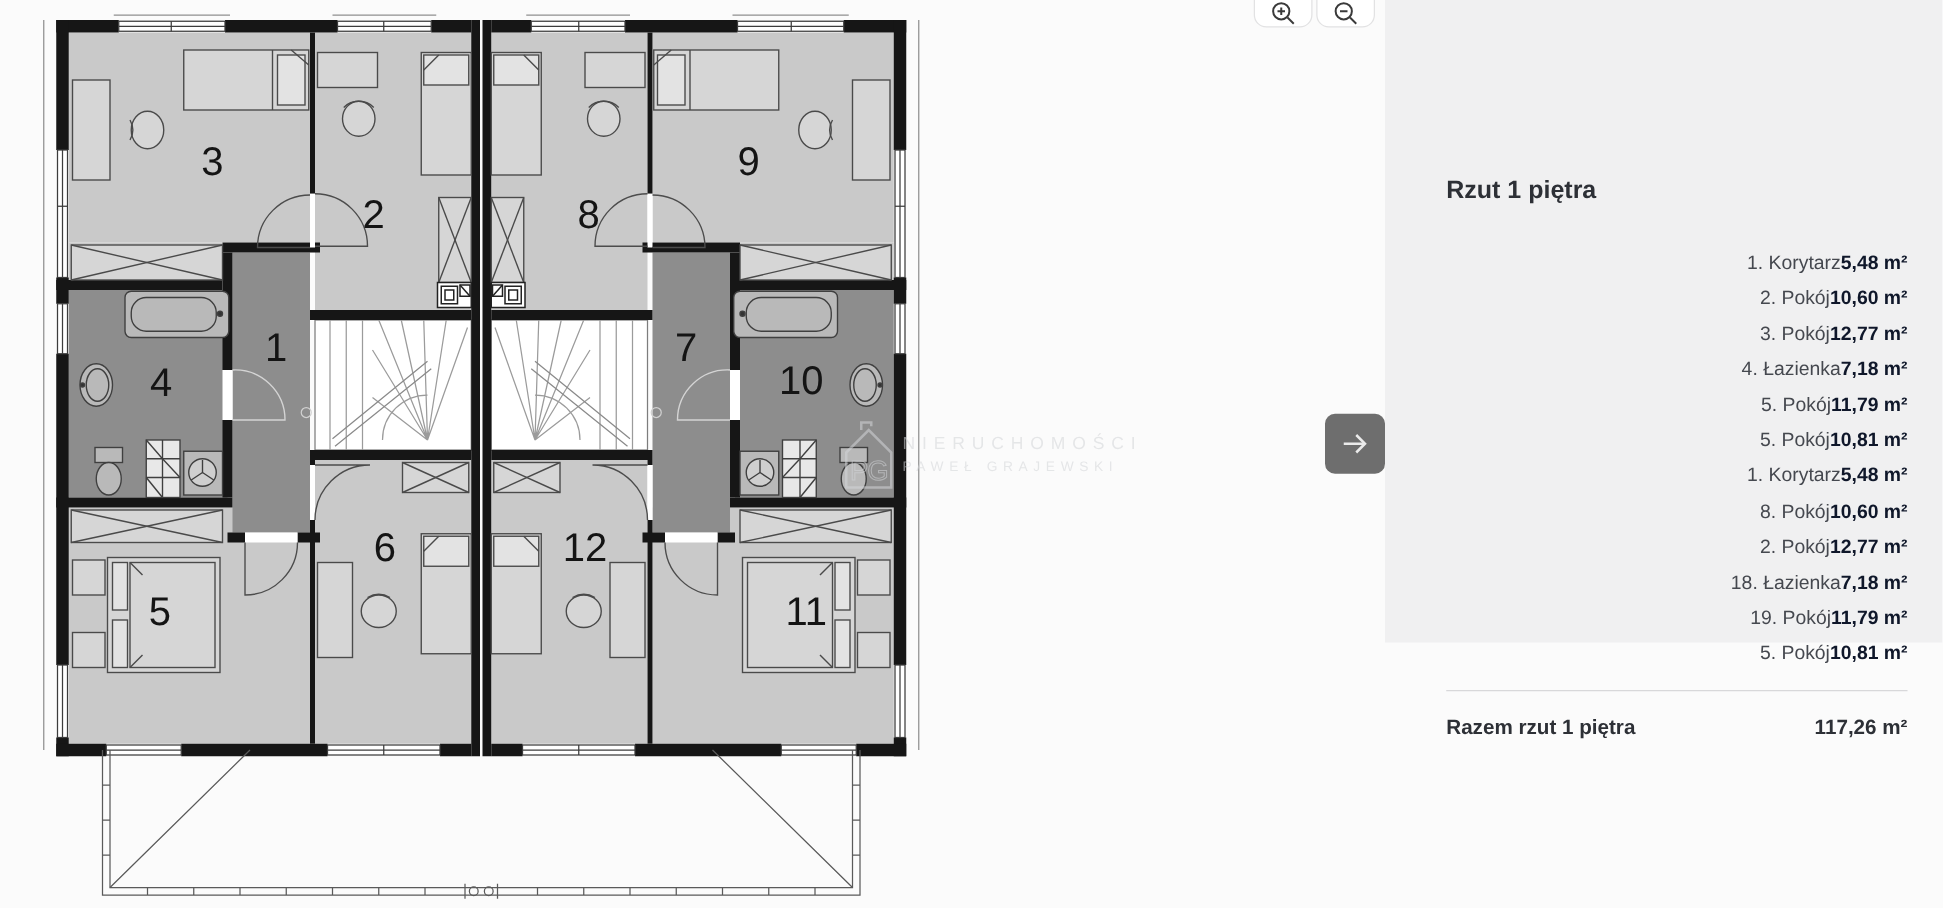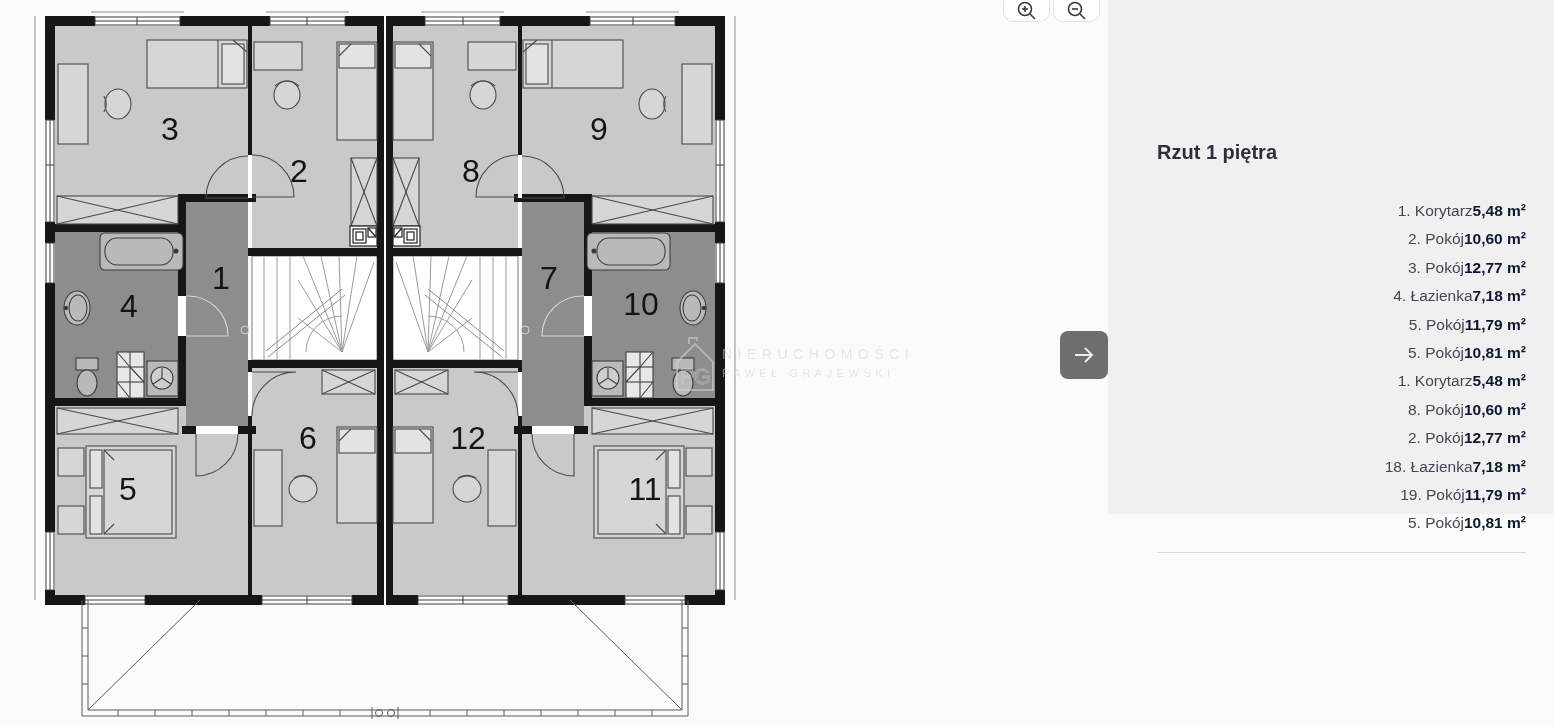--- a/index.html
+++ b/index.html
@@ -321,14 +321,18 @@
         <div class="row">
           <span class="row-label">19. Pokój</span>
           <span class="row-value">11,79 m²</span>
         </div>
         <div class="row">
           <span class="row-label">5. Pokój</span>
           <span class="row-value">10,81 m²</span>
         </div>
       </div>
     <div class="divider"></div>
+    <div class="total-row">
+      <span class="total-label">Razem rzut 1 piętra</span>
+      <span class="total-value">117,26 m²</span>
+    </div>
   </aside>
 </div>
 
 </body></html>

